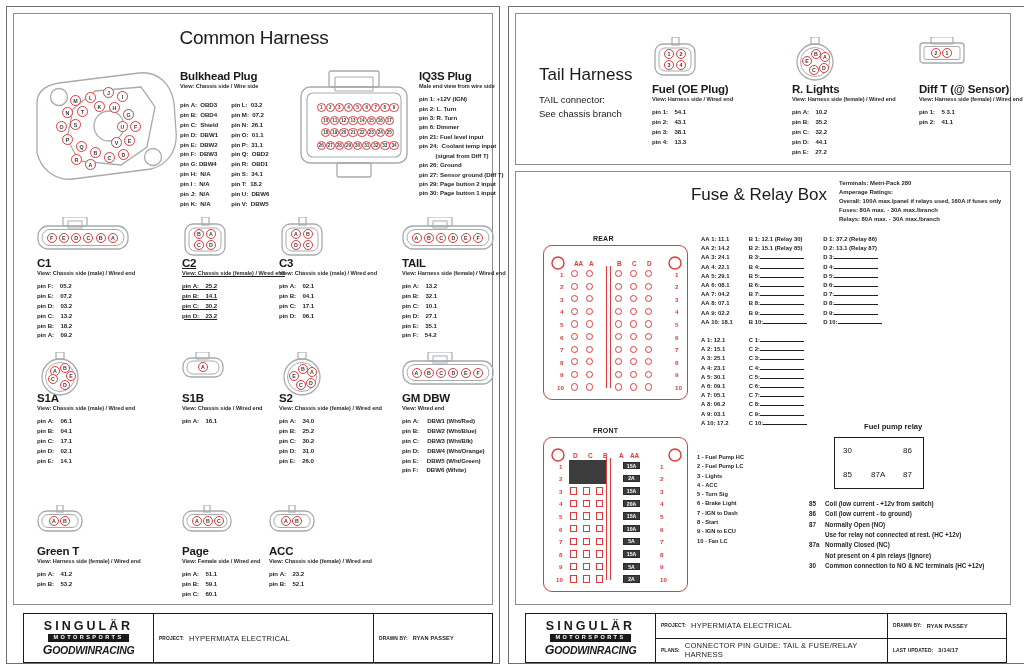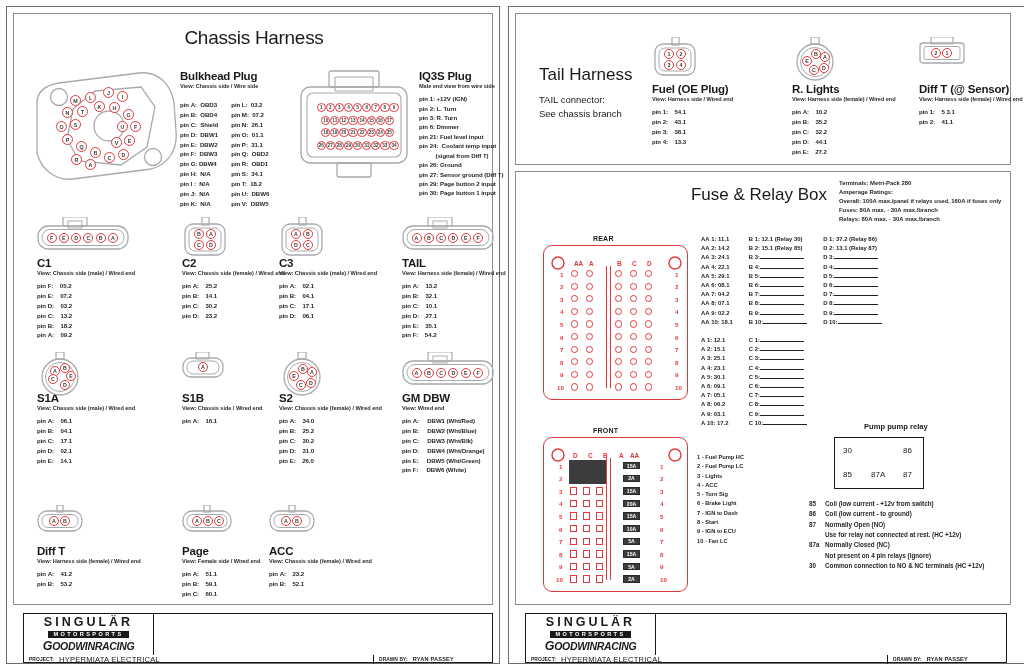--- a/index.html
+++ b/index.html
@@ -43,21 +43,21 @@
   .pincols{display:flex;gap:16px;font-size:5.9px;font-weight:700;line-height:1.56;color:#1f1f1f;}
   .pincols .blank{display:inline-block;width:44px;border-bottom:1px solid #1f1f1f;height:5px;vertical-align:baseline;}
 
   .relaybox{position:absolute;border:1.4px solid #1a1a1a;box-sizing:border-box;}
   .relaypin{position:absolute;font-size:8px;font-weight:400;color:#1a1a1a;}
   .relaytitle{position:absolute;font-size:7.6px;font-weight:700;color:#1a1a1a;}
   .relaydesc{position:absolute;font-size:6.3px;font-weight:700;line-height:1.64;color:#1f1f1f;}
   .relaydesc .k{display:inline-block;width:16px;}
 
   
-  .tb{position:absolute;border:1.4px solid #1a1a1a;box-sizing:border-box;display:flex;flex-direction:column;}
+  .tb{position:absolute;border:1.4px solid #1a1a1a;box-sizing:border-box;display:flex;}
   .tb .logo{width:130px;border-right:1.4px solid #1a1a1a;display:flex;flex-direction:column;
             align-items:center;justify-content:center;gap:2px;padding:2px 0;box-sizing:border-box;}
   .tb .rows{flex:1;display:flex;flex-direction:column;}
   .tb .row{flex:1;display:flex;border-bottom:1.2px solid #1a1a1a;}
   .tb .row:last-child{border-bottom:none;}
   .tb .cell{display:flex;align-items:center;gap:5px;padding-left:5px;box-sizing:border-box;}
   .tb .cell.main{flex:1;border-right:1.2px solid #1a1a1a;}
   .tb .cell.side{width:118px;}
   .lbl{font-size:4.9px;font-weight:700;color:#1a1a1a;letter-spacing:0.1px;}
   .val{font-size:7.6px;font-weight:400;color:#1a1a1a;letter-spacing:0.2px;}
@@ -71,21 +71,21 @@
 </style>
 </head>
 <body>
 
 <div class="page">
 
   <div class="sheet left">
     <div class="inner" style="left:6px;top:6px;width:480px;height:592px;"></div>
 
     <div style="position:absolute;left:0;top:20px;width:494px;text-align:center;">
-      <h1 class="big">Chassis Harness</h1>
+      <h1 class="big">Common Harness</h1>
     </div>
 
     <div style="position:absolute;left:22px;top:62px;width:150px;height:112px;">
       <svg width="150" height="112" viewBox="0 0 150 112">
         <path d="M8,34 C8,22 18,16 30,14 L110,4 C128,2 142,14 145,34 L147,62 C149,82 138,96 122,100 L44,110 C26,112 12,100 8,84 Z" fill="none" stroke="#a7abad" stroke-width="1.3"></path>
         <circle cx="30" cy="28" r="8.5" fill="none" stroke="#a7abad" stroke-width="1.3"></circle>
         <circle cx="124" cy="88" r="8.5" fill="none" stroke="#a7abad" stroke-width="1.3"></circle>
         <path d="M44,40 L66,22 L112,18 L126,38 L118,78 L92,96 L50,92 L38,70 Z" fill="none" stroke="#a7abad" stroke-width="1.3"></path>
         <circle cx="80" cy="57" r="15" fill="none" stroke="#a7abad" stroke-width="1.3"></circle>
       </svg>
@@ -222,21 +222,21 @@
           <div class="conn-view">View:  Chassis side (male) / Wired end</div>
           <div class="pinlist">
             <div class="pr">pin&nbsp;F:&nbsp;&nbsp;&nbsp;&nbsp;05.2</div>
             <div class="pr">pin&nbsp;E:&nbsp;&nbsp;&nbsp;&nbsp;07.2</div>
             <div class="pr">pin&nbsp;D:&nbsp;&nbsp;&nbsp;&nbsp;03.2</div>
             <div class="pr">pin&nbsp;C:&nbsp;&nbsp;&nbsp;&nbsp;13.2</div>
             <div class="pr">pin&nbsp;B:&nbsp;&nbsp;&nbsp;&nbsp;18.2</div>
             <div class="pr">pin&nbsp;A:&nbsp;&nbsp;&nbsp;&nbsp;09.2</div>
           </div>
         </div>
-        <div style="position:absolute;left:175px;top:210px;width:120px;">
+        <div style="position:absolute;left:175px;top:210px;width:120px;text-decoration:underline;">
           <div style="position:relative;height:40px;"><svg width="46" height="40">
               <rect x="20" y="0" width="7" height="8" fill="none" stroke="#a7abad" stroke-width="1.2"></rect>
               <rect x="3" y="7" width="40" height="31" rx="8" fill="none" stroke="#a7abad" stroke-width="1.3"></rect>
               <rect x="7" y="11" width="32" height="23" rx="6" fill="none" stroke="#a7abad" stroke-width="1"></rect>
             </svg><div class="pincircle" style="left:12px;top:12px;width:10px;height:10px;">B</div><div class="pincircle" style="left:24px;top:12px;width:10px;height:10px;">A</div><div class="pincircle" style="left:12px;top:23px;width:10px;height:10px;">C</div><div class="pincircle" style="left:24px;top:23px;width:10px;height:10px;">D</div></div>
           <div class="conn-title">C2</div>
           <div class="conn-view">View:  Chassis side (female) / Wired end</div>
           <div class="pinlist">
             <div class="pr">pin&nbsp;A:&nbsp;&nbsp;&nbsp;&nbsp;25.2</div>
             <div class="pr">pin&nbsp;B:&nbsp;&nbsp;&nbsp;&nbsp;14.1</div>
@@ -338,21 +338,21 @@
             <div class="pr">pin&nbsp;E:&nbsp;&nbsp;&nbsp;&nbsp;&nbsp;DBW5&nbsp;(Wht/Green)</div>
             <div class="pr">pin&nbsp;F:&nbsp;&nbsp;&nbsp;&nbsp;&nbsp;DBW6&nbsp;(White)</div>
           </div>
         </div>
         <div style="position:absolute;left:30px;top:498px;width:120px;">
           <div style="position:relative;height:40px;"><svg width="46" height="27">
               <rect x="20" y="0" width="6" height="7" fill="none" stroke="#a7abad" stroke-width="1.2"></rect>
               <rect x="1" y="6" width="44" height="20" rx="9" fill="none" stroke="#a7abad" stroke-width="1.3"></rect>
               <rect x="5" y="9.5" width="36" height="13" rx="6" fill="none" stroke="#a7abad" stroke-width="1"></rect>
             </svg><div class="pincircle" style="left:12px;top:10.5px;width:10px;height:10px;">A</div><div class="pincircle" style="left:23px;top:10.5px;width:10px;height:10px;">B</div></div>
-          <div class="conn-title">Diff T</div>
+          <div class="conn-title">Green T</div>
           <div class="conn-view">View:  Harness side (female) / Wired end</div>
           <div class="pinlist">
             <div class="pr">pin&nbsp;A:&nbsp;&nbsp;&nbsp;&nbsp;41.2</div>
             <div class="pr">pin&nbsp;B:&nbsp;&nbsp;&nbsp;&nbsp;53.2</div>
           </div>
         </div>
         <div style="position:absolute;left:175px;top:498px;width:120px;">
           <div style="position:relative;height:40px;"><svg width="50" height="27">
               <rect x="22" y="0" width="6" height="7" fill="none" stroke="#a7abad" stroke-width="1.2"></rect>
               <rect x="1" y="6" width="48" height="20" rx="9" fill="none" stroke="#a7abad" stroke-width="1.3"></rect>
@@ -711,21 +711,21 @@
         <div class="pr">3&nbsp;-&nbsp;Lights</div>
         <div class="pr">4&nbsp;-&nbsp;ACC</div>
         <div class="pr">5&nbsp;-&nbsp;Turn&nbsp;Sig</div>
         <div class="pr">6&nbsp;-&nbsp;Brake&nbsp;Light</div>
         <div class="pr">7&nbsp;-&nbsp;IGN&nbsp;to&nbsp;Dash</div>
         <div class="pr">8&nbsp;-&nbsp;Start</div>
         <div class="pr">9&nbsp;-&nbsp;IGN&nbsp;to&nbsp;ECU</div>
         <div class="pr">10&nbsp;-&nbsp;Fan&nbsp;LC</div>
       </div>
 
-    <div class="relaytitle" style="left:355px;top:415px;">Pump pump relay</div>
+    <div class="relaytitle" style="left:355px;top:415px;">Fuel pump relay</div>
     <div class="relaybox" style="left:325px;top:430px;width:90px;height:52px;">
       <span class="relaypin" style="left:8px;top:8px;">30</span>
       <span class="relaypin" style="left:68px;top:8px;">86</span>
       <span class="relaypin" style="left:8px;top:32px;">85</span>
       <span class="relaypin" style="left:36px;top:32px;">87A</span>
       <span class="relaypin" style="left:68px;top:32px;">87</span>
     </div>
     <div class="relaydesc" id="relay-desc" style="left:300px;top:492px;width:200px;">
         <div><span class="k">85</span><span>Coil (low current - +12v from switch)</span></div>
         <div><span class="k">86</span><span>Coil (low current - to ground)</span></div>
@@ -746,16 +746,26 @@
         <div class="row">
           <div class="cell main">
             <span class="lbl">PROJECT:</span>
             <span class="val">HYPERMIATA  ELECTRICAL</span>
           </div>
           <div class="cell side">
             <span class="lbl">DRAWN BY:</span>
             <span class="val sm">RYAN PASSEY</span>
           </div>
         </div>
+        <div class="row">
+          <div class="cell main">
+            <span class="lbl">PLANS:</span>
+            <span class="val">CONNECTOR PIN GUIDE:   TAIL &amp; FUSE/RELAY HARNESS</span>
+          </div>
+          <div class="cell side">
+            <span class="lbl">LAST UPDATED:</span>
+            <span class="val sm">3/14/17</span>
+          </div>
+        </div>
       </div>
     </div>
   </div>
 </div>
 
 </body></html>

